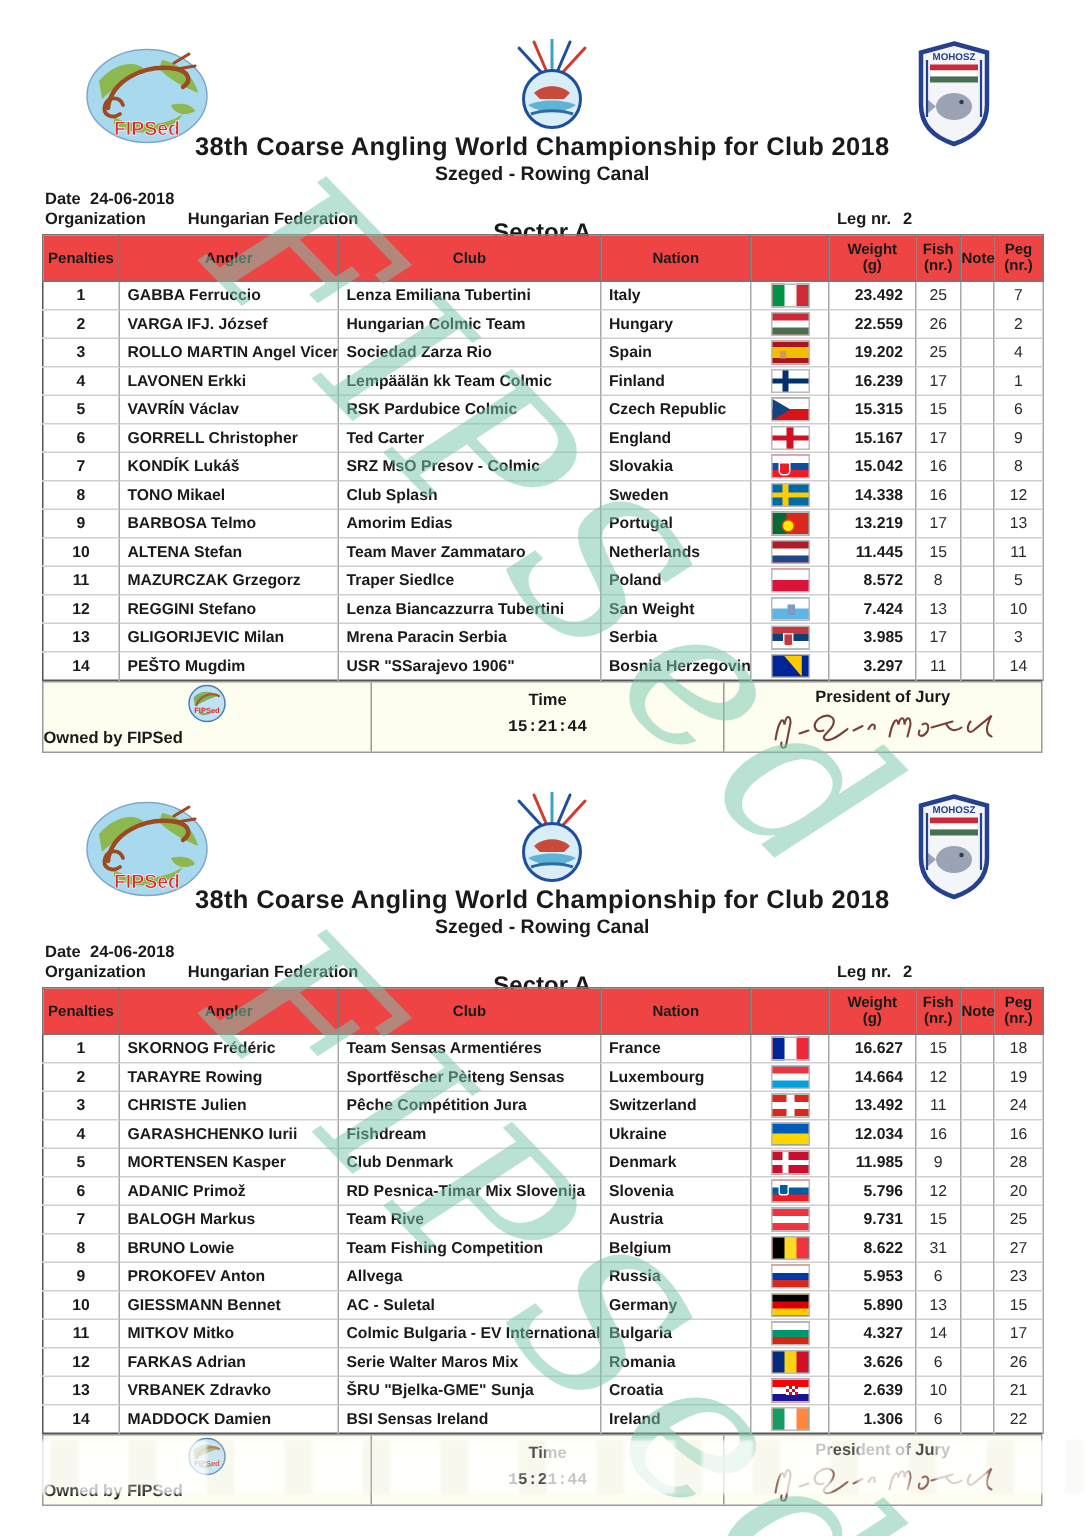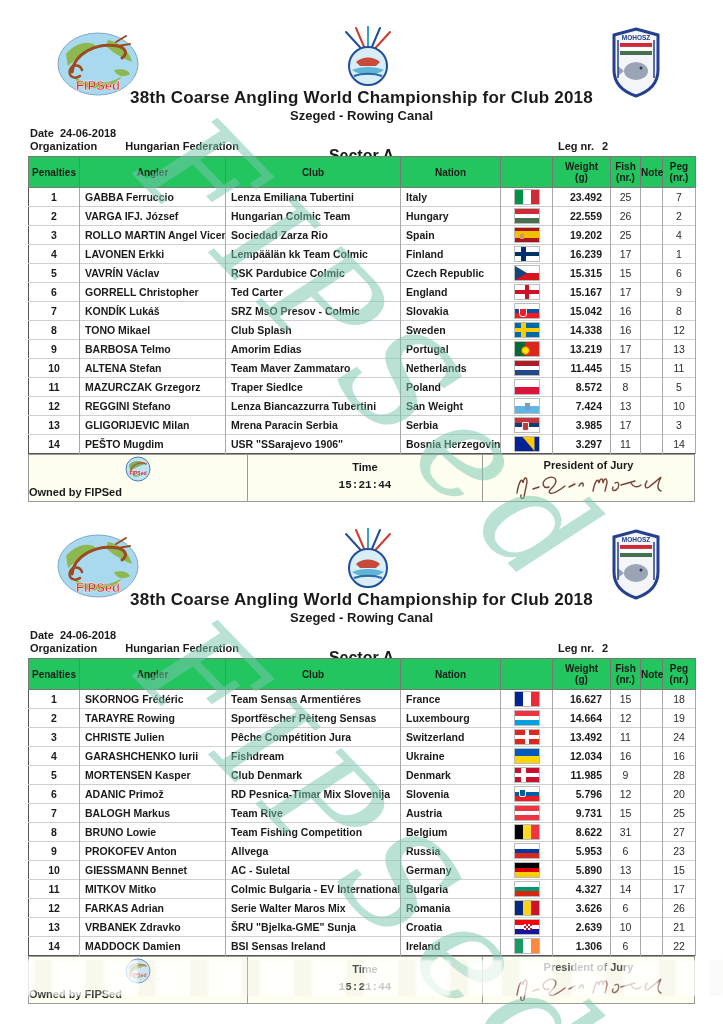--- a/index.html
+++ b/index.html
@@ -24,21 +24,21 @@
   .meta .lbl{display:inline-block;}
   .meta .org-lbl{margin-right:28px;}
   .sector{position:absolute;top:121px;left:0;width:100%;text-align:center;
     font-size:16px;font-weight:bold;}
   .leg{position:absolute;top:114px;left:558px;font-size:11px;font-weight:bold;}
   .leg .leg-val{margin-left:8px;}
 
   
   .tbl{position:absolute;top:130px;left:28px;width:667px;border-collapse:collapse;
     table-layout:fixed;border:1px solid #555;}
-  .tbl th{background:#22c55e;border:1px solid #777;font-size:10px;font-weight:bold;
+  .tbl th{background:#ef4444;border:1px solid #777;font-size:10px;font-weight:bold;
     height:30px;padding:0;line-height:11px;text-align:center;}
   .tbl td{border-right:1px solid #a8a8a8;border-top:1px solid #cfcfcf;
     height:18px;padding:0 0 0 5px;font-size:10.5px;white-space:nowrap;overflow:hidden;}
   .tbl td.c-pen{text-align:center;font-weight:bold;padding:0;}
   .tbl td.c-angler,.tbl td.c-club,.tbl td.c-nation{font-weight:bold;}
   .tbl td.c-flag{text-align:center;padding:0;}
   .tbl td.c-weight{font-weight:bold;text-align:right;padding:0 8px 0 0;}
   .tbl td.c-fish,.tbl td.c-peg{text-align:center;padding:0;color:#2a2a2a;}
   .tbl td.c-note{padding:0;}
 

